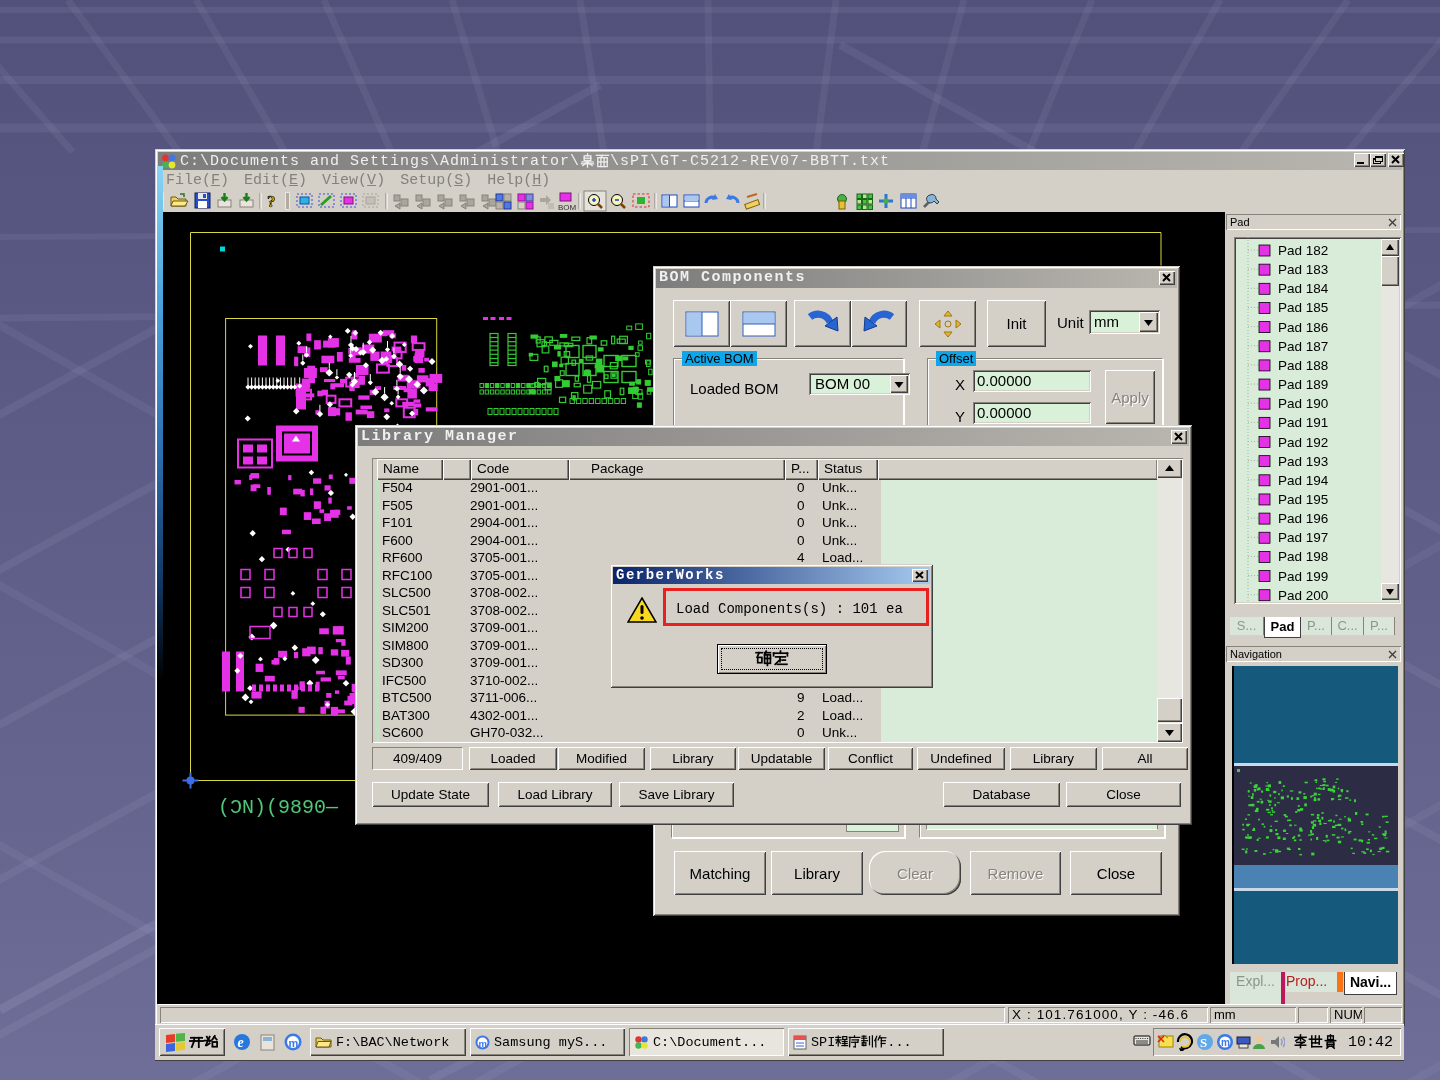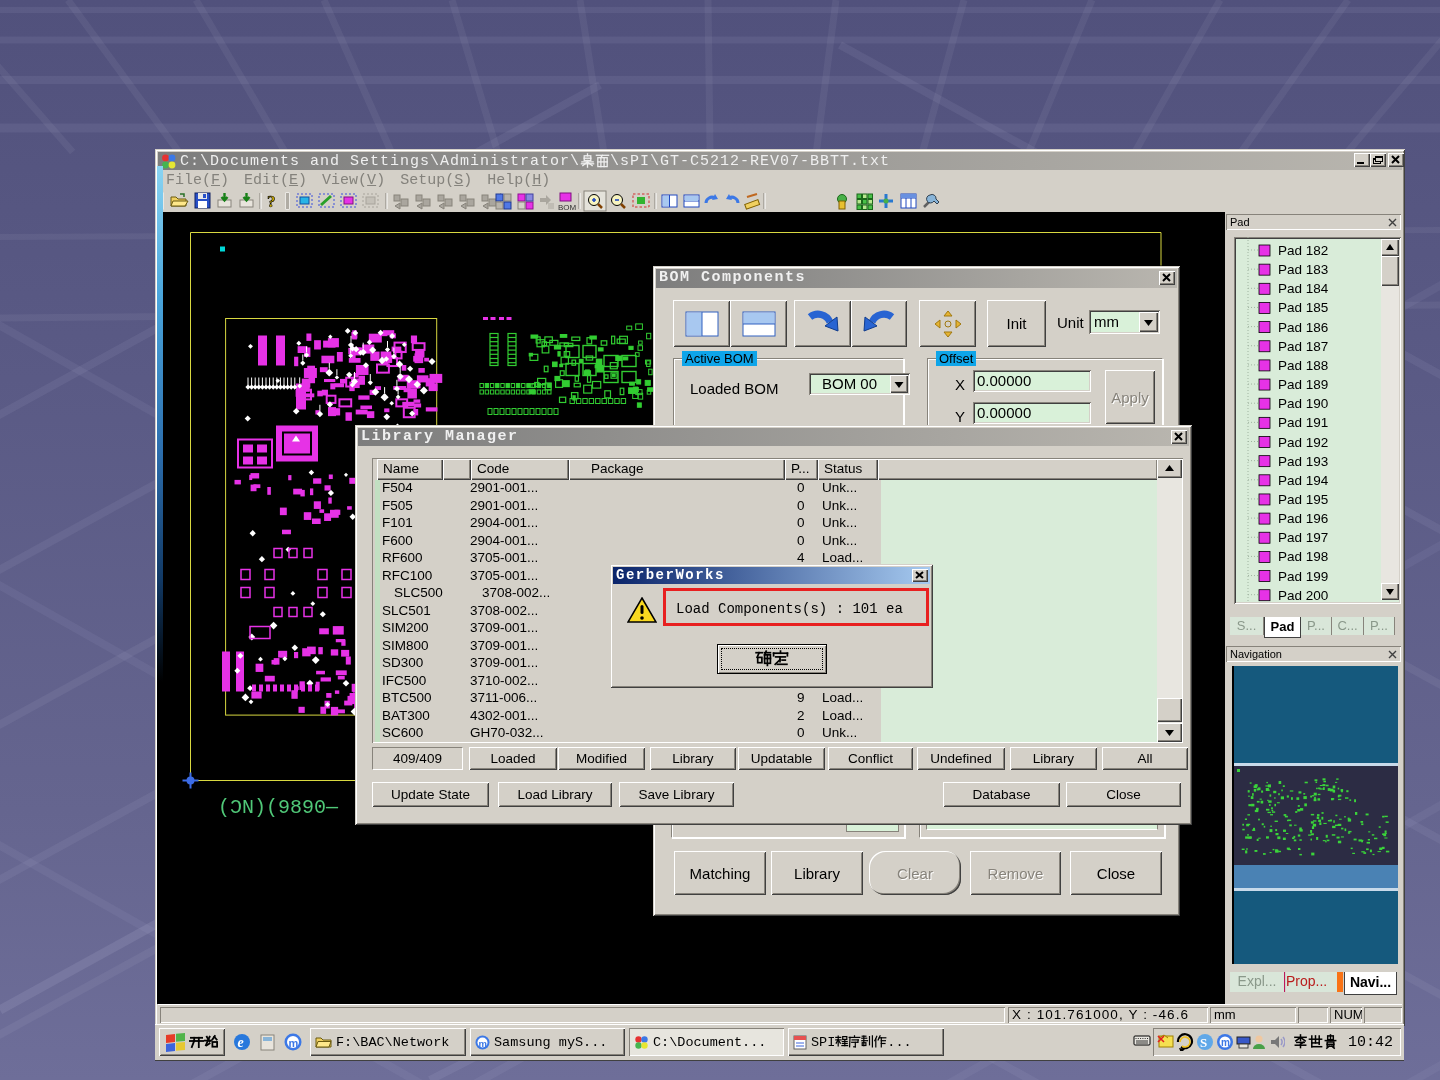--- a/index.html
+++ b/index.html
@@ -1101,21 +1101,21 @@
               <rect x="38.6" y="82.9" width="1.8" height="1.4" fill="#3ad43a"></rect>
               <rect x="44.2" y="84.8" width="2.8" height="1.4" fill="#3ad43a"></rect>
               <rect x="7.7" y="82.6" width="2.9" height="1.4" fill="#3ad43a"></rect>
               <rect x="52.8" y="81.6" width="3.1" height="2.1" fill="#3ad43a"></rect>
               <rect x="3" y="3" width="3" height="3" fill="#3ad43a"></rect>
             </svg></div>
           <div class="abs" style="left:0;top:199px;width:164px;height:23px;background:#4a82b4;"></div>
           <div class="abs" style="left:0;top:222px;width:164px;height:3px;background:#c8daea;"></div>
         </div>
         <div class="abs" style="left:0;top:326px;width:177px;height:24px;">
-          <div class="abs" style="left:4px;top:0;width:55px;height:20px;background:#d9e6d9;border-right:1px solid #be185d;font-size:14px;color:#8a988a;text-align:center;line-height:19px;">Expl...</div>
+          <div class="abs" style="left:4px;top:0;width:55px;height:33px;background:#d9e6d9;border-right:4px solid #be185d;font-size:14px;color:#8a988a;text-align:center;line-height:19px;">Expl...</div>
           <div class="abs" style="left:60px;top:0;width:57px;height:20px;background:#d9e6d9;border-right:6px solid #f97316;font-size:14px;color:#b91c1c;line-height:19px;">Prop...</div>
           <div class="abs" style="left:118px;top:0;width:53px;height:23px;background:#fff;border:1px solid #404040;border-top:none;font-size:14px;font-weight:bold;text-align:center;line-height:21px;">Navi...</div>
         </div>
       </div>
     </div>
     <div class="abs" style="left:3px;top:855px;width:1244px;height:19px;background:#d4d0c8;border-top:1px solid #fff;">
       <div class="abs sunkthin" style="left:2px;top:2px;width:845px;height:16px;font-size:13px;color:#000;padding-left:4px;line-height:15px;text-align:left;white-space:nowrap;overflow:hidden;"></div>
       <div class="abs sunkthin" style="left:850px;top:2px;width:200px;height:16px;font-size:13px;color:#000;padding-left:4px;line-height:15px;text-align:left;white-space:nowrap;overflow:hidden;"><span style="letter-spacing:1.1px;font-size:13.5px">X : 101.761000, Y : -46.6</span></div>
       <div class="abs sunkthin" style="left:1052px;top:2px;width:86px;height:16px;font-size:13px;color:#000;padding-left:4px;line-height:15px;text-align:left;white-space:nowrap;overflow:hidden;">mm</div>
       <div class="abs sunkthin" style="left:1140px;top:2px;width:30px;height:16px;font-size:13px;color:#000;padding-left:4px;line-height:15px;text-align:left;white-space:nowrap;overflow:hidden;"></div>
@@ -1165,21 +1165,21 @@
       </svg>
     </div>
     <div class="abs btn" style="left:334px;top:34px;width:59px;height:47px;font-size:15px;">Init</div>
     <div class="abs" style="left:404px;top:48px;font-size:15px;">Unit</div>
     <div class="abs combo" style="left:436px;top:44px;width:71px;height:24px;font-size:15px;padding:3px 0 0 5px;">mm<div class="raisedthin abs" style="right:2px;top:2px;width:19px;height:20px;"><svg width="19" height="20">
           <path d="M5 8 l4.5 6 l4.5 -6 z" fill="#000"></path>
         </svg></div></div>
     <div class="abs group" style="left:20px;top:92px;width:231px;height:72px;">
       <span class="gtitle">Active BOM</span>
       <div class="abs" style="left:16px;top:21px;font-size:15px;">Loaded BOM</div>
-      <div class="abs combo" style="left:135px;top:14px;width:101px;height:22px;font-size:15px;padding:2px 0 0 13px;">BOM 00<div class="raisedthin abs" style="right:2px;top:2px;width:18px;height:18px;"><svg width="18" height="18">
+      <div class="abs combo" style="left:135px;top:14px;width:101px;height:22px;font-size:15px;padding:2px 0 0 6px;">BOM 00<div class="raisedthin abs" style="right:2px;top:2px;width:18px;height:18px;"><svg width="18" height="18">
             <path d="M4.5 7 l4.5 6 l4.5 -6 z" fill="#000"></path>
           </svg></div></div>
     </div>
     <div class="abs group" style="left:274px;top:92px;width:236px;height:72px;">
       <span class="gtitle">Offset</span>
       <div class="abs" style="left:27px;top:17px;font-size:15px;">X</div>
       <div class="abs combo" style="left:45px;top:11px;width:118px;height:22px;font-size:15px;padding:2px 0 0 4px;">0.00000</div>
       <div class="abs" style="left:27px;top:49px;font-size:15px;">Y</div>
       <div class="abs combo" style="left:45px;top:43px;width:118px;height:22px;font-size:15px;padding:2px 0 0 4px;">0.00000</div>
       <div class="abs btn dis" style="left:177px;top:11px;width:50px;height:54px;font-size:15px;">Apply</div>
@@ -1239,21 +1239,21 @@
         <span class="abs" style="left:98px;">3705-001...</span>
         <span class="abs" style="left:425px;">4</span>
         <span class="abs" style="left:450px;">Load...</span>
       </div>
       <div class="abs" style="left:0;top:109.5px;width:810px;height:17px;font-size:13.5px;color:#000;white-space:nowrap;">
         <span class="abs" style="left:10px;">RFC100</span>
         <span class="abs" style="left:98px;">3705-001...</span>
         <span class="abs" style="left:425px;"></span>
         <span class="abs" style="left:450px;"></span>
       </div>
-      <div class="abs" style="left:12px;top:127.0px;width:810px;height:17px;font-size:13.5px;color:#000;white-space:nowrap;padding-left:12px;">
+      <div class="abs" style="left:0;top:127.0px;width:810px;height:17px;font-size:13.5px;color:#000;white-space:nowrap;padding-left:12px;">
         <span class="abs" style="left:10px;">SLC500</span>
         <span class="abs" style="left:98px;">3708-002...</span>
         <span class="abs" style="left:425px;"></span>
         <span class="abs" style="left:450px;"></span>
       </div>
       <div class="abs" style="left:0;top:144.5px;width:810px;height:17px;font-size:13.5px;color:#000;white-space:nowrap;">
         <span class="abs" style="left:10px;">SLC501</span>
         <span class="abs" style="left:98px;">3708-002...</span>
         <span class="abs" style="left:425px;"></span>
         <span class="abs" style="left:450px;"></span>

